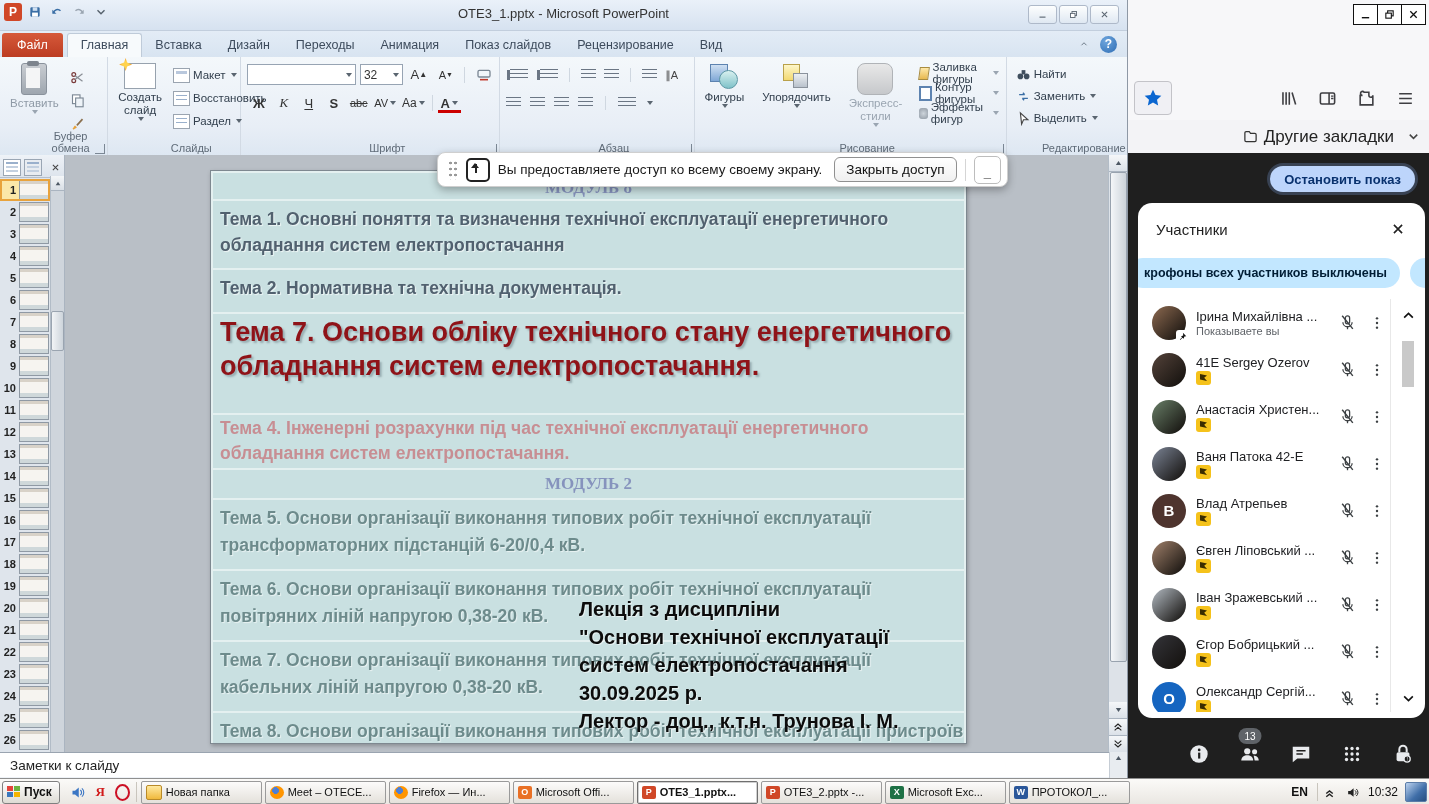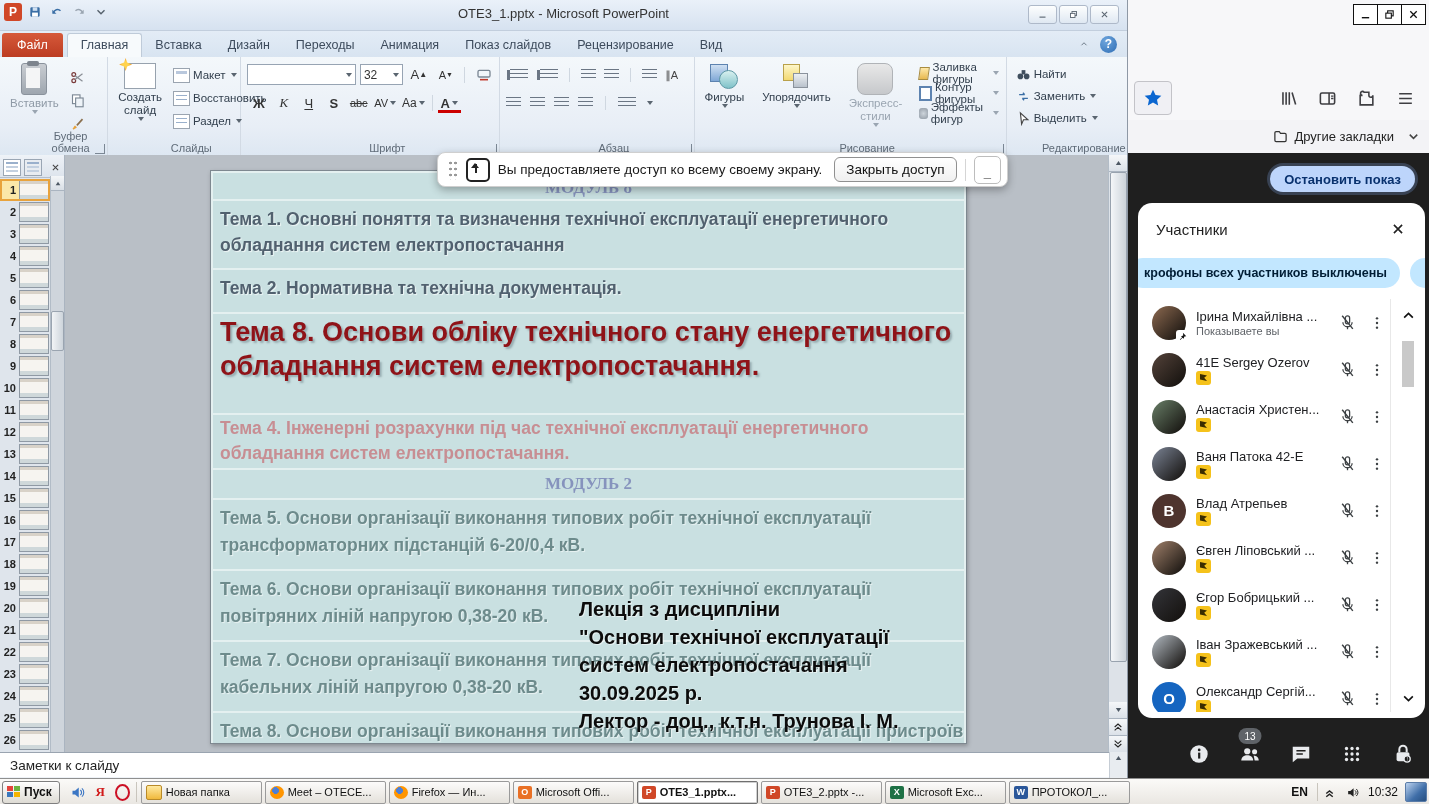--- a/index.html
+++ b/index.html
@@ -137,21 +137,21 @@
   .ff-ctrls{position:absolute;top:4px;right:3px;display:flex;}
   .ff-btn{width:23px;height:19px;border:1.5px solid #111;background:#fff;display:flex;align-items:center;justify-content:center;color:#111;margin-left:-1px;}
   .ff-btn svg{width:11px;height:11px;}
   #ff-toolbar{position:absolute;top:76px;left:0;right:0;height:44px;display:flex;align-items:center;background:#f7f7f9;}
   .star-btn{width:36px;height:32px;margin-left:6px;border:1px solid #c3c3c8;border-radius:4px;background:#f0f0f4;display:flex;align-items:center;justify-content:center;}
   .star-btn svg{width:20px;height:20px;}
   .ff-icons{margin-left:auto;display:flex;align-items:center;gap:20px;padding-right:14px;color:#3e3e42;}
   .ff-icons svg{width:19px;height:19px;}
   #ff-bookmarks{position:absolute;top:120px;left:0;right:0;height:33px;background:#f3f3f6;border-bottom:1px solid #e0e0e4;display:flex;align-items:center;justify-content:flex-end;gap:6px;padding-right:8px;color:#222;}
   #ff-bookmarks svg{width:15px;height:15px;}
-  #other-bookmarks{font-size:13px;}
+  #other-bookmarks{font-size:17px;}
   .bm-chev{color:#444;margin-left:6px;}
   
   #meet{position:absolute;left:0;top:153px;right:0;bottom:0;background:#1f1f1f;}
   #stop-present{position:absolute;top:13px;right:14px;height:26px;border-radius:14px;background:#bdd5fb;color:#08316e;
                 font-size:13px;font-weight:bold;display:flex;align-items:center;padding:0 14px;box-shadow:0 0 0 3px rgba(130,170,240,.25);}
   #participants-panel{position:absolute;left:10px;right:4px;top:50px;height:515px;background:#fff;border-radius:14px;overflow:hidden;}
   #pp-header{display:flex;align-items:center;padding:15px 16px 8px 18px;}
   #pp-title{font-size:15px;color:#1f1f1f;flex:1;}
   #pp-close{width:22px;height:22px;display:flex;align-items:center;justify-content:center;color:#222;}
   #pp-close svg{width:14px;height:14px;}
@@ -630,21 +630,21 @@
           </div>
         </div>
       </div>
 
       <div id="slide-area">
         <div id="slide">
           <div id="slide-rows">
               <div class="srow module k-mod1">МОДУЛЬ 8</div>
               <div class="srow k-t1">Тема 1. Основні поняття та визначення технічної експлуатації енергетичного обладнання систем електропостачання</div>
               <div class="srow k-t2">Тема 2. Нормативна та технічна документація.</div>
-              <div class="srow k-t3">Тема 8. Основи обліку технічного стану енергетичного обладнання систем електропостачання.</div>
+              <div class="srow k-t3">Тема 7. Основи обліку технічного стану енергетичного обладнання систем електропостачання.</div>
               <div class="srow k-t4">Тема 4. Інженерні розрахунки під час технічної експлуатації енергетичного обладнання систем електропостачання.</div>
               <div class="srow module k-mod2">МОДУЛЬ 2</div>
               <div class="srow k-t5">Тема 5. Основи організації виконання типових робіт технічної експлуатації трансформаторних підстанцій 6-20/0,4 кВ.</div>
               <div class="srow k-t6">Тема 6. Основи організації виконання типових робіт технічної експлуатації повітряних ліній напругою 0,38-20 кВ.</div>
               <div class="srow k-t7">Тема 7. Основи організації виконання типових робіт технічної експлуатації кабельних ліній напругою 0,38-20 кВ.</div>
               <div class="srow k-t8">Тема 8. Основи організації виконання типових робіт технічної експлуатації пристроїв заземлення.</div>
             </div>
           <div id="slide-overlay">
               <div class="ovline">Лекція з дисципліни</div>
               <div class="ovline">"Основи технічної експлуатації</div>
@@ -945,24 +945,24 @@
                 <span class="pdots">
                   <svg viewBox="0 0 24 24" width="16" height="16" fill="none">
                     <circle cx="12" cy="5" r="1.8" fill="currentColor"></circle>
                     <circle cx="12" cy="12" r="1.8" fill="currentColor"></circle>
                     <circle cx="12" cy="19" r="1.8" fill="currentColor"></circle>
                   </svg>
                 </span>
               </div>
               <div class="prow">
                 <span class="pav-wrap">
-                  <span class="pav" style="background: linear-gradient(135deg, rgb(47, 47, 51) 15%, rgb(20, 17, 14) 95%);"></span>
+                  <span class="pav" style="background: linear-gradient(135deg, rgb(154, 160, 166) 15%, rgb(20, 17, 14) 95%);"></span>
                 </span>
                 <span class="pmeta">
-                  <span class="pname">Єгор Бобрицький ...</span>
+                  <span class="pname">Іван Зражевський ...</span>
                   <span class="ybadge">
                     <span class="ybin"></span>
                   </span>
                 </span>
                 <span class="pmic">
                   <svg viewBox="0 0 24 24" width="17" height="17" fill="none">
                     <rect x="9" y="2.5" width="6" height="11.5" rx="3" stroke="currentColor" stroke-width="1.8"></rect>
                     <path d="M5.5 11.5a6.5 6.5 0 0 0 13 0" stroke="currentColor" stroke-width="1.8"></path>
                     <line x1="12" y1="18" x2="12" y2="21.5" stroke="currentColor" stroke-width="1.8"></line>
                     <line x1="4.5" y1="2.5" x2="19.5" y2="21" stroke="currentColor" stroke-width="2"></line>
@@ -971,24 +971,24 @@
                 <span class="pdots">
                   <svg viewBox="0 0 24 24" width="16" height="16" fill="none">
                     <circle cx="12" cy="5" r="1.8" fill="currentColor"></circle>
                     <circle cx="12" cy="12" r="1.8" fill="currentColor"></circle>
                     <circle cx="12" cy="19" r="1.8" fill="currentColor"></circle>
                   </svg>
                 </span>
               </div>
               <div class="prow">
                 <span class="pav-wrap">
-                  <span class="pav" style="background: linear-gradient(135deg, rgb(154, 160, 166) 15%, rgb(20, 17, 14) 95%);"></span>
+                  <span class="pav" style="background: linear-gradient(135deg, rgb(47, 47, 51) 15%, rgb(20, 17, 14) 95%);"></span>
                 </span>
                 <span class="pmeta">
-                  <span class="pname">Іван Зражевський ...</span>
+                  <span class="pname">Єгор Бобрицький ...</span>
                   <span class="ybadge">
                     <span class="ybin"></span>
                   </span>
                 </span>
                 <span class="pmic">
                   <svg viewBox="0 0 24 24" width="17" height="17" fill="none">
                     <rect x="9" y="2.5" width="6" height="11.5" rx="3" stroke="currentColor" stroke-width="1.8"></rect>
                     <path d="M5.5 11.5a6.5 6.5 0 0 0 13 0" stroke="currentColor" stroke-width="1.8"></path>
                     <line x1="12" y1="18" x2="12" y2="21.5" stroke="currentColor" stroke-width="1.8"></line>
                     <line x1="4.5" y1="2.5" x2="19.5" y2="21" stroke="currentColor" stroke-width="2"></line>

